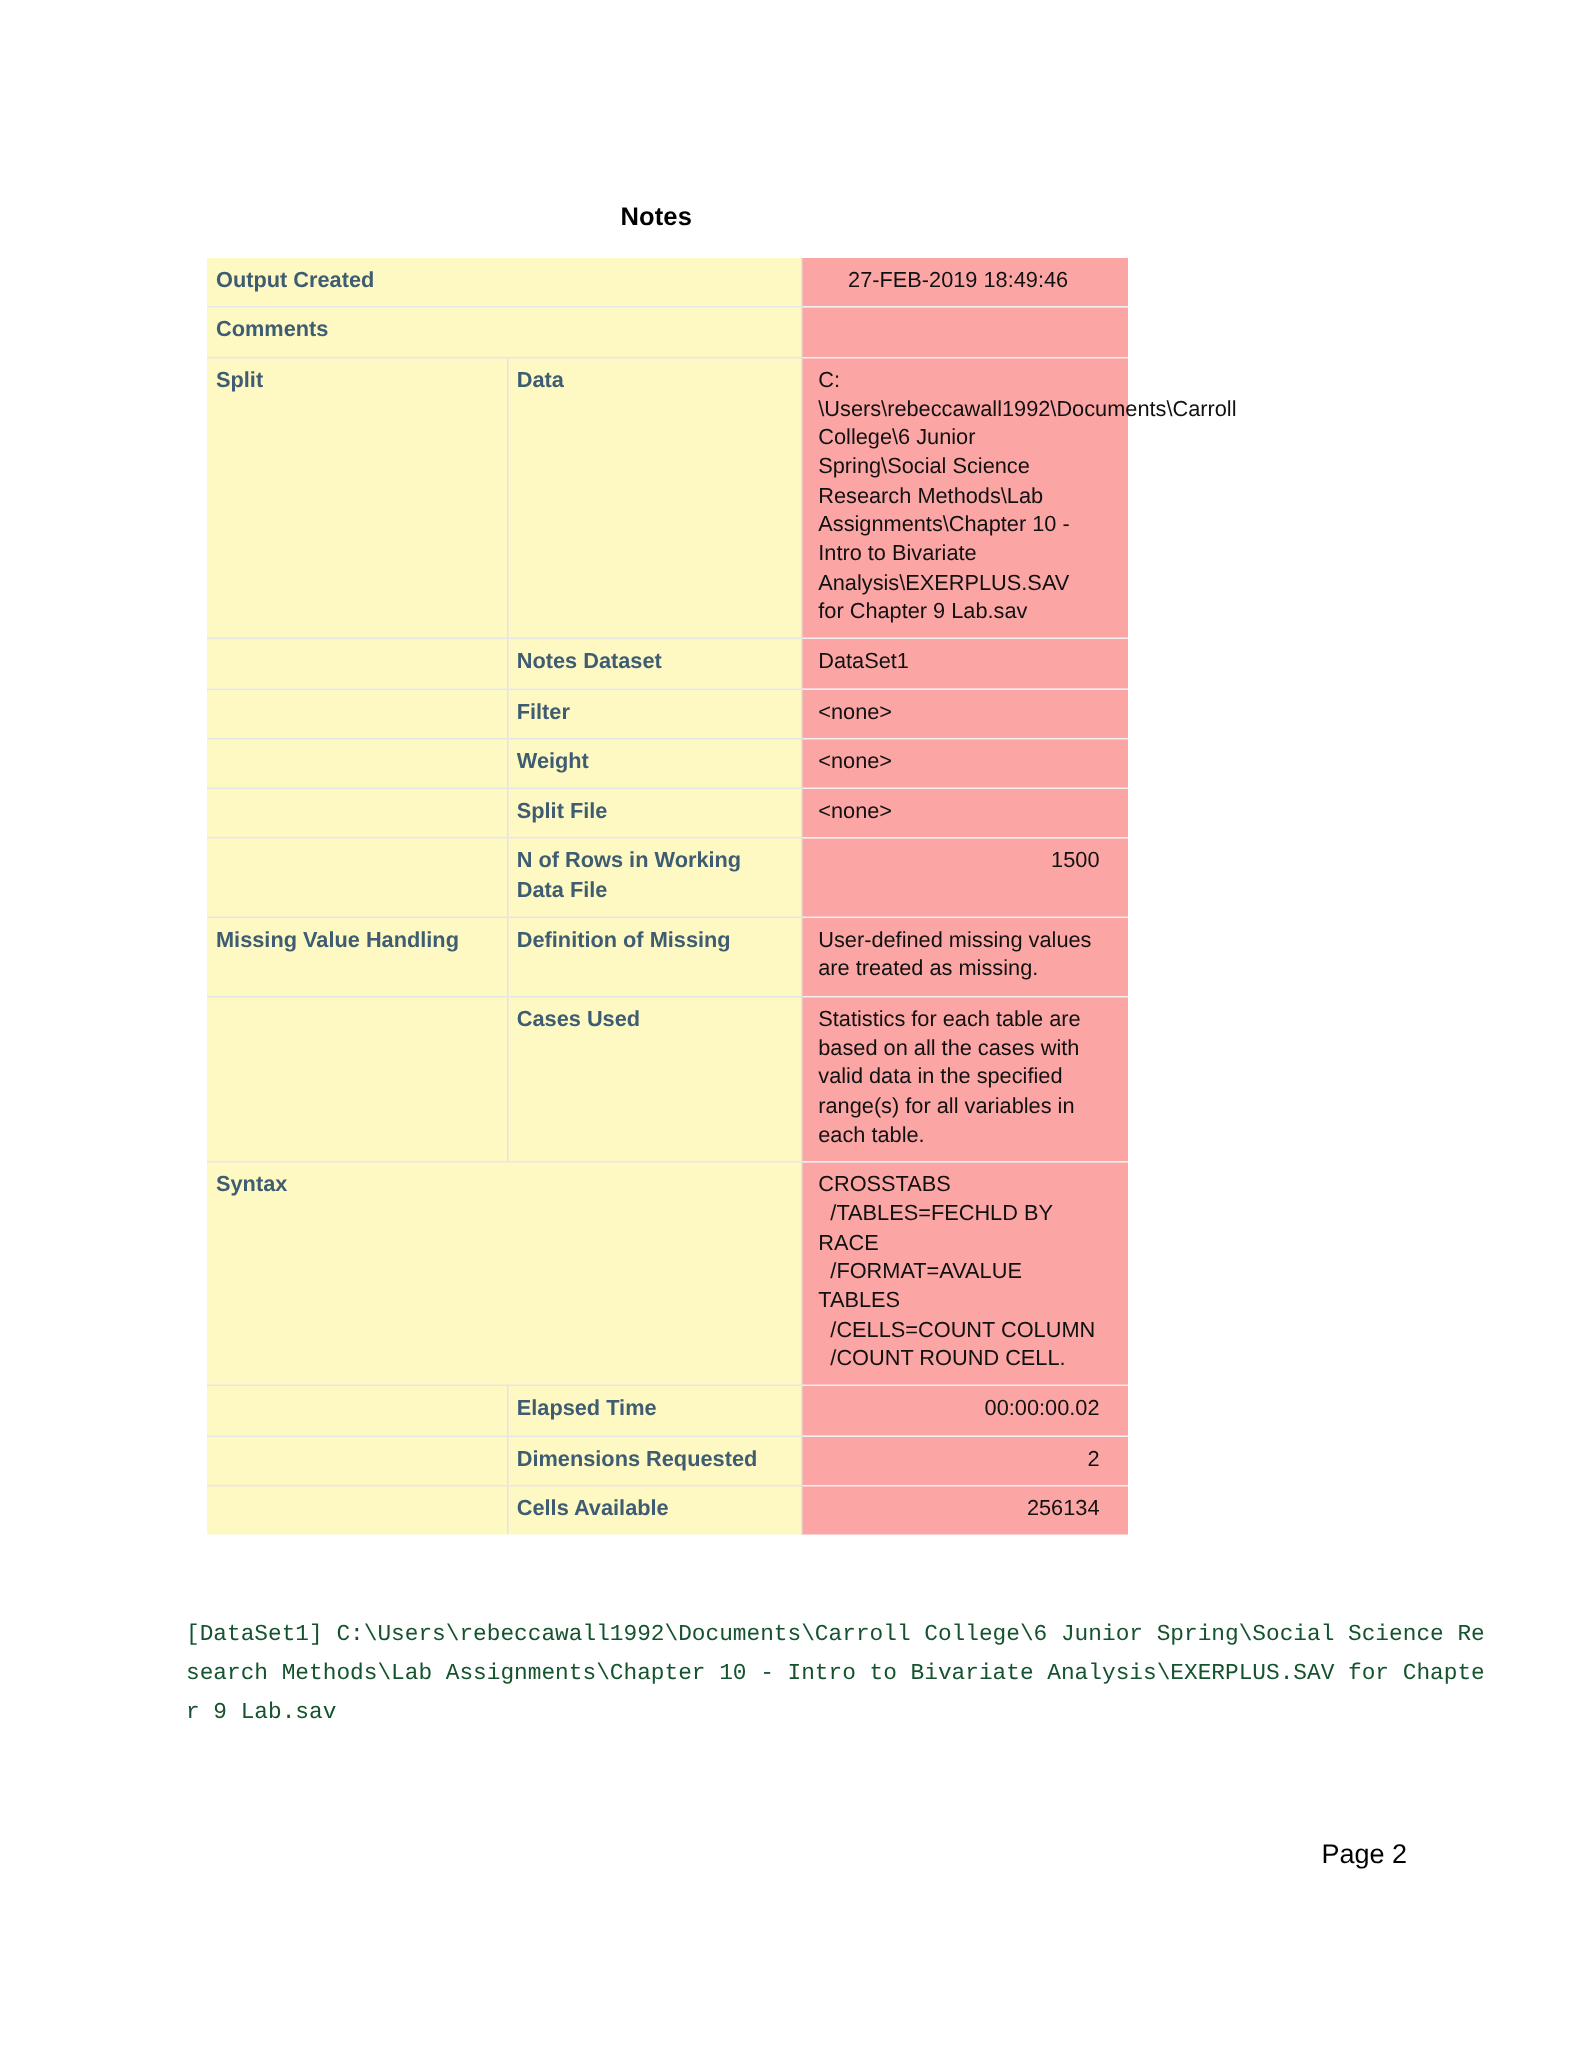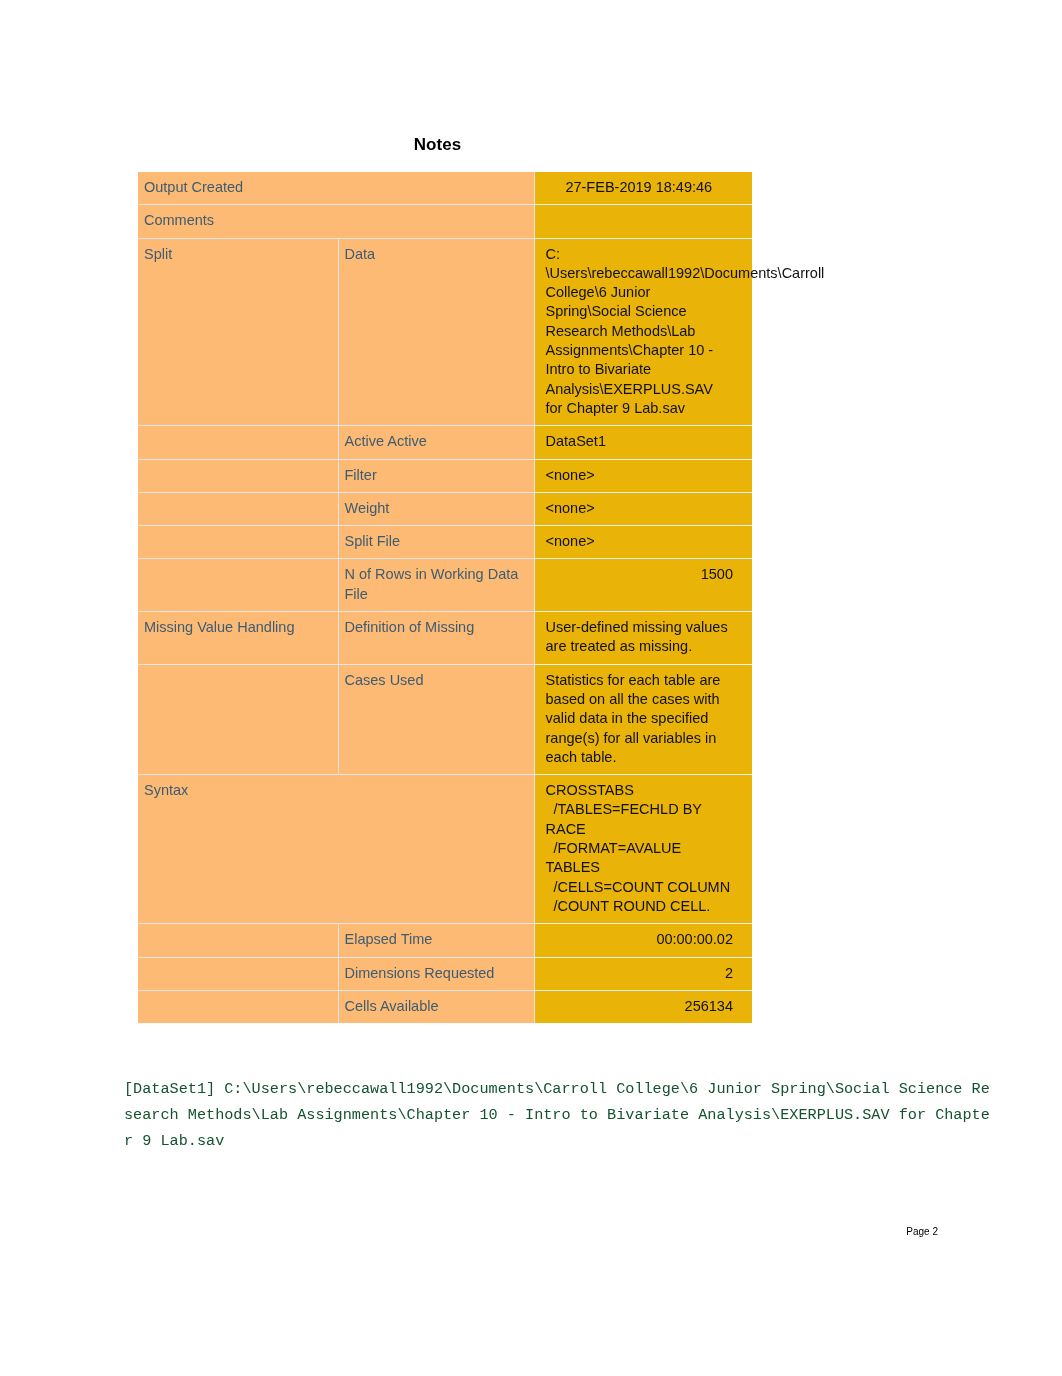--- a/index.html
+++ b/index.html
@@ -44,31 +44,32 @@
   .notes-table col.c3 { width: 218px; }
 
   .notes-table td {
     vertical-align: top;
     padding: 6px 8px 7px 6px;
     line-height: 19.3px;
   }
 
   
   .notes-table td.lbl {
-    background: #fdba74;
+    background: #fef9c3;
     color: #3e5c72;
     border-bottom: 1px solid #e6e6e6;
     border-right: 1px solid #e3e3e3;
+    font-weight: bold;
   }
   .notes-table td.lbl.span2 {
     border-right: 1px solid #e3e3e3;
   }
   
   .notes-table td.val {
-    background: #eab308;
+    background: #fca5a5;
     color: #111111;
     border-bottom: 1px solid #f0f0f0;
     padding-left: 11px;
     padding-right: 20px;
   }
   .notes-table td.val.num {
     text-align: right;
     padding-right: 19px;
   }
   .notes-table td.val.center {
@@ -98,21 +99,21 @@
     letter-spacing: 0px;
   }
 
   
   .page-footer {
     position: absolute;
     left: 0;
     top: 1226px;
     width: 938px;
     text-align: right;
-    font-size: 10px;
+    font-size: 18px;
     color: #000000;
   }
 </style>
 </head>
 <body>
 
 <div class="page-title">Notes</div>
 
 <table class="notes-table">
   <colgroup>
@@ -129,21 +130,21 @@
         <td class="lbl span2" colspan="2">Comments</td>
         <td class="val pre"></td>
       </tr>
       <tr>
         <td class="lbl">Split</td>
         <td class="lbl">Data</td>
         <td class="val pre">C: \Users\rebeccawall1992\Documents\Carroll College\6 Junior Spring\Social Science Research Methods\Lab Assignments\Chapter 10 - Intro to Bivariate Analysis\EXERPLUS.SAV for Chapter 9 Lab.sav</td>
       </tr>
       <tr>
         <td class="lbl"></td>
-        <td class="lbl">Active Active</td>
+        <td class="lbl">Notes Dataset</td>
         <td class="val pre">DataSet1</td>
       </tr>
       <tr>
         <td class="lbl"></td>
         <td class="lbl">Filter</td>
         <td class="val pre">&lt;none&gt;</td>
       </tr>
       <tr>
         <td class="lbl"></td>
         <td class="lbl">Weight</td>

